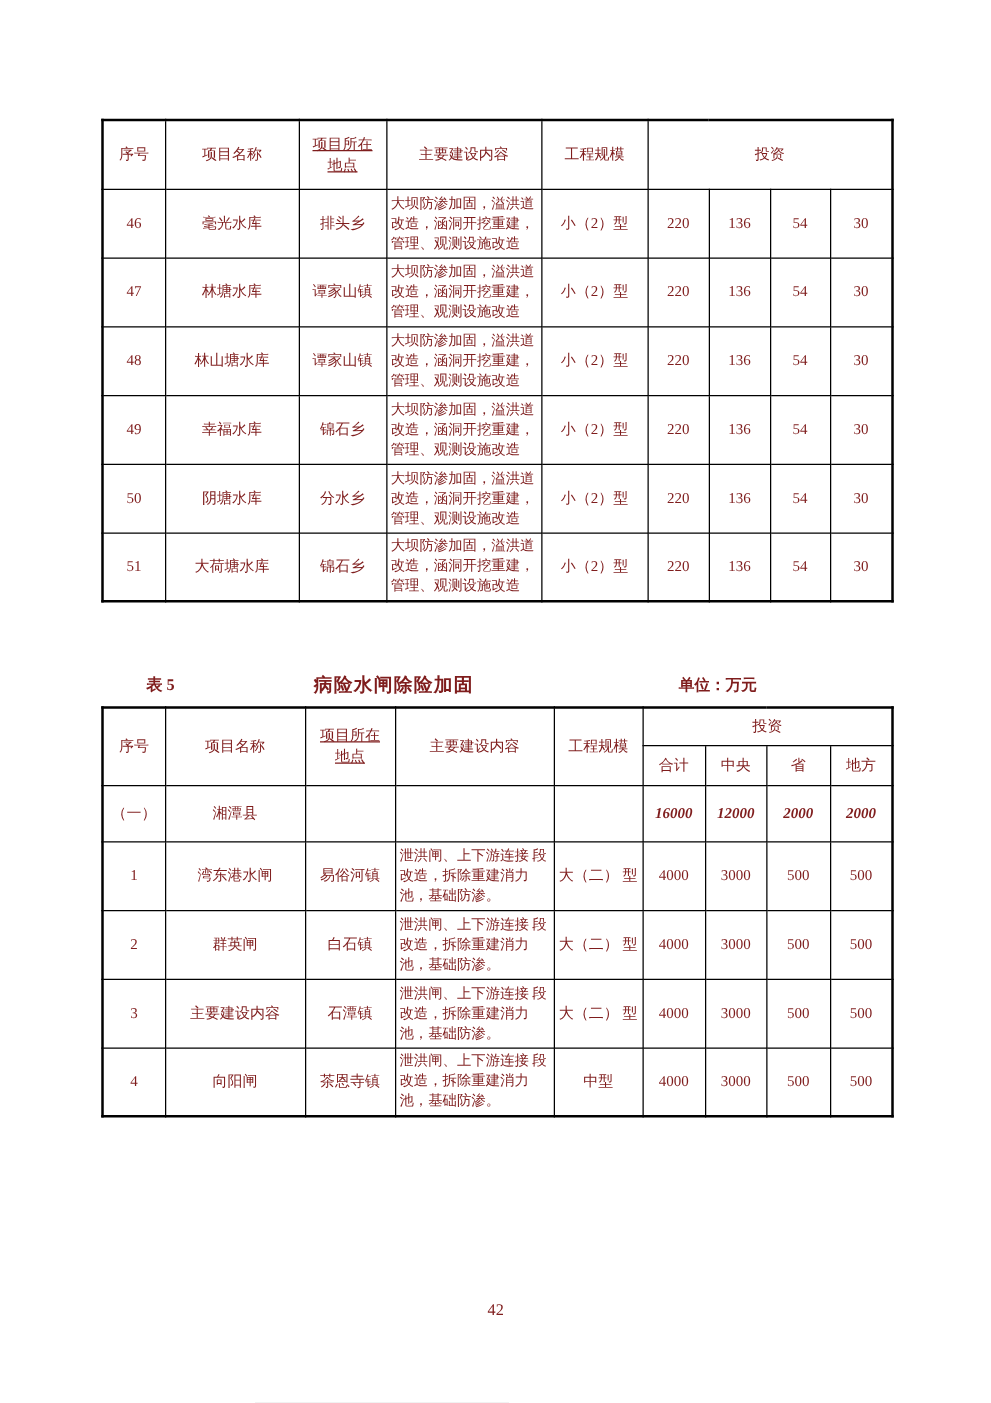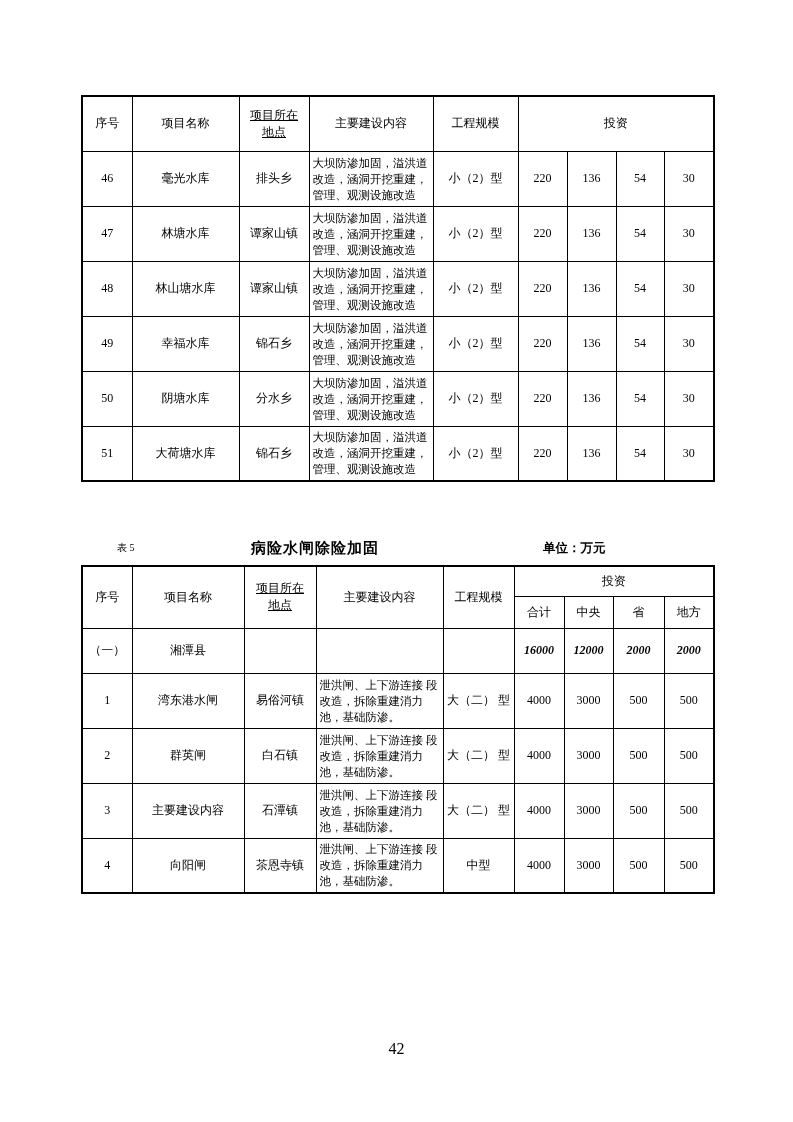--- a/index.html
+++ b/index.html
@@ -1,43 +1,43 @@
 <!DOCTYPE html>
 <html><head>
 <meta charset="utf-8">
 <style>
   html,body { margin:0; padding:0; background:#e8e8e8; }
   .page {
     position:relative; width:793px; height:1122px; margin:0 auto;
-    background:#ffffff; color:#000000;
+    background:#ffffff; color:#7f1d1d;
     font-family:"Liberation Serif","DejaVu Serif",serif;
   }
   table { border-collapse:collapse; table-layout:fixed; background:#fff; }
   td {
     border:1px solid #000;
     font-size:12px; text-align:center; vertical-align:middle;
     padding:1px 2px; overflow:hidden; word-break:break-all;
   }
   .outer { border:2px solid #000; }
   .prewrap { white-space:pre-line;text-decoration:underline; }
   .content-cell { text-align:left; font-size:11.5px; line-height:16px; padding:1px 3px;margin-left:38px; }
   .scale-cell { white-space:nowrap; padding:11px 1px; }
   .bold { font-weight:bold;font-style:italic; }
   #tbl1-wrap { position:absolute; left:81px; top:95px; }
   #tbl2-caption {
     position:absolute; left:81px; top:536px; width:632px; height:24px;
     display:flex; align-items:center;
   }
-  #tbl2-caption .cap-left  { width:170px; text-align:left; padding-left:36px; font-size:10px; font-weight:normal; box-sizing:border-box; }
+  #tbl2-caption .cap-left  { width:170px; text-align:left; padding-left:36px; font-size:13px; font-weight:bold; box-sizing:border-box; }
   #tbl2-caption .cap-mid   { flex:1; text-align:left; font-size:15px; font-weight:bold; letter-spacing:1px; }
   #tbl2-caption .cap-right { width:170px; text-align:left; padding-right:50px; font-size:12.5px; font-weight:bold; box-sizing:border-box; }
   #tbl2-wrap { position:absolute; left:81px; top:565px; }
   #page-number {
     position:absolute; left:0; top:1040px; width:100%;
-    text-align:center; font-size:16px;
+    text-align:center; font-size:13px;
   }
 </style>
 </head>
 <body>
 
 <div class="page">
 
   <div id="tbl1-wrap">
     <table class="outer">
       <colgroup>

